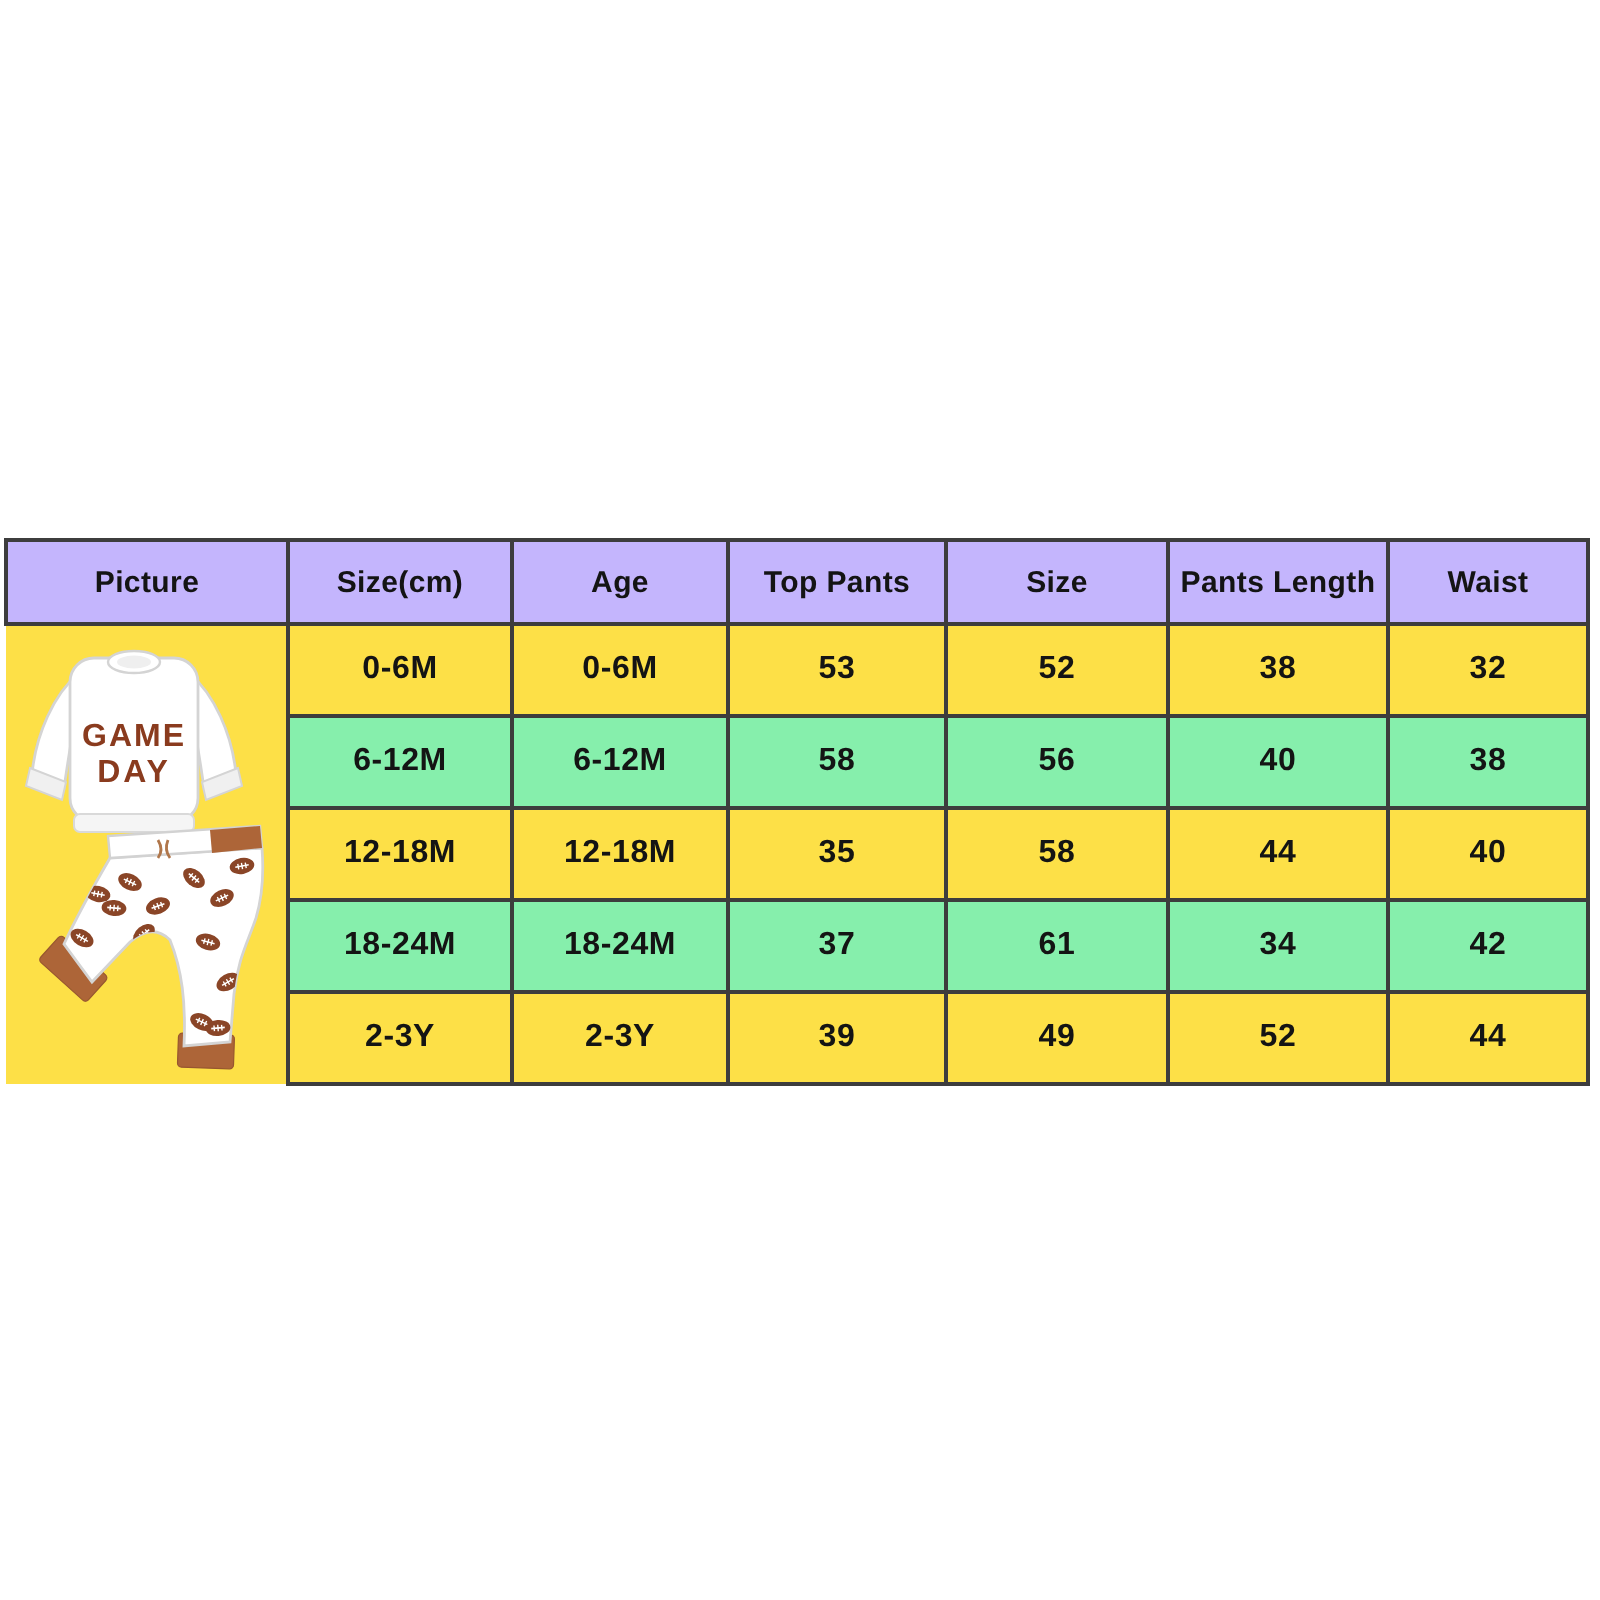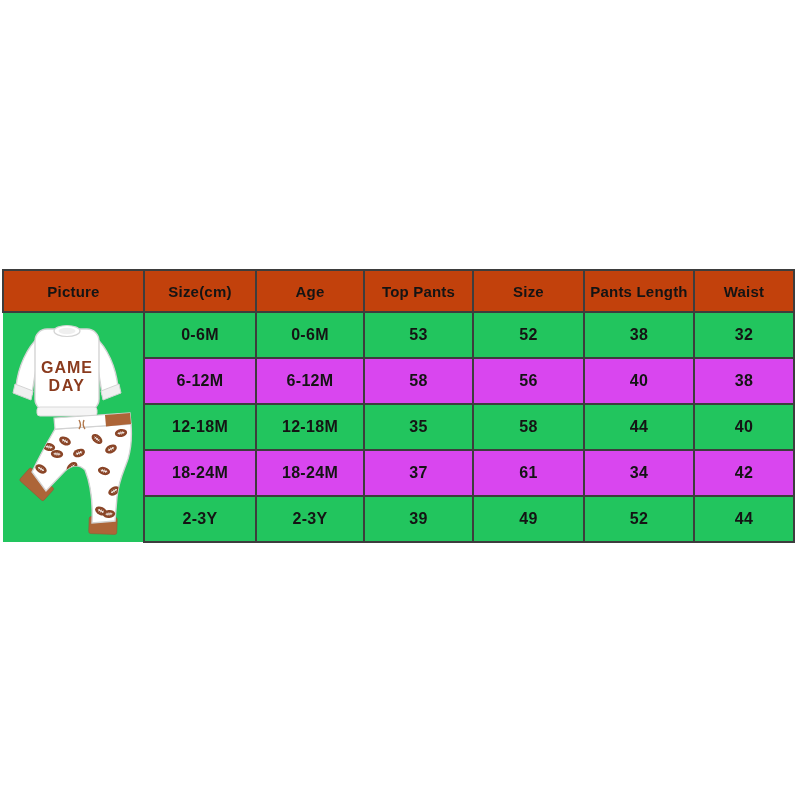--- a/index.html
+++ b/index.html
@@ -13,27 +13,27 @@
     position:absolute;left:2px;top:269px;
     border-collapse:collapse;table-layout:fixed;
   }
   .size-chart th,.size-chart td{
     border:2px solid #3d3d3d;
     text-align:center;vertical-align:middle;
     padding:0;overflow:hidden;
   }
   .size-chart th{
     height:40px;font-size:15px;font-weight:bold;
-    background:#c2410c;letter-spacing:.2px;
+    background:#c4b5fd;letter-spacing:.2px;
   }
   .size-chart td{
     height:44px;font-size:16px;font-weight:600;letter-spacing:.3px;
   }
-  tr.row-light td{background:#22c55e;}
-  tr.row-dark td{background:#d946ef;}
+  tr.row-light td{background:#fde047;}
+  tr.row-dark td{background:#86efac;}
   td.picture-cell{
     background:#ffffff;
     border-left:none;border-bottom:none;margin-left:12px;
   }
   td.picture-cell svg{display:block;margin:2px auto 0 auto;}
 </style>
 </head>
 <body>
 
 <div class="canvas">

